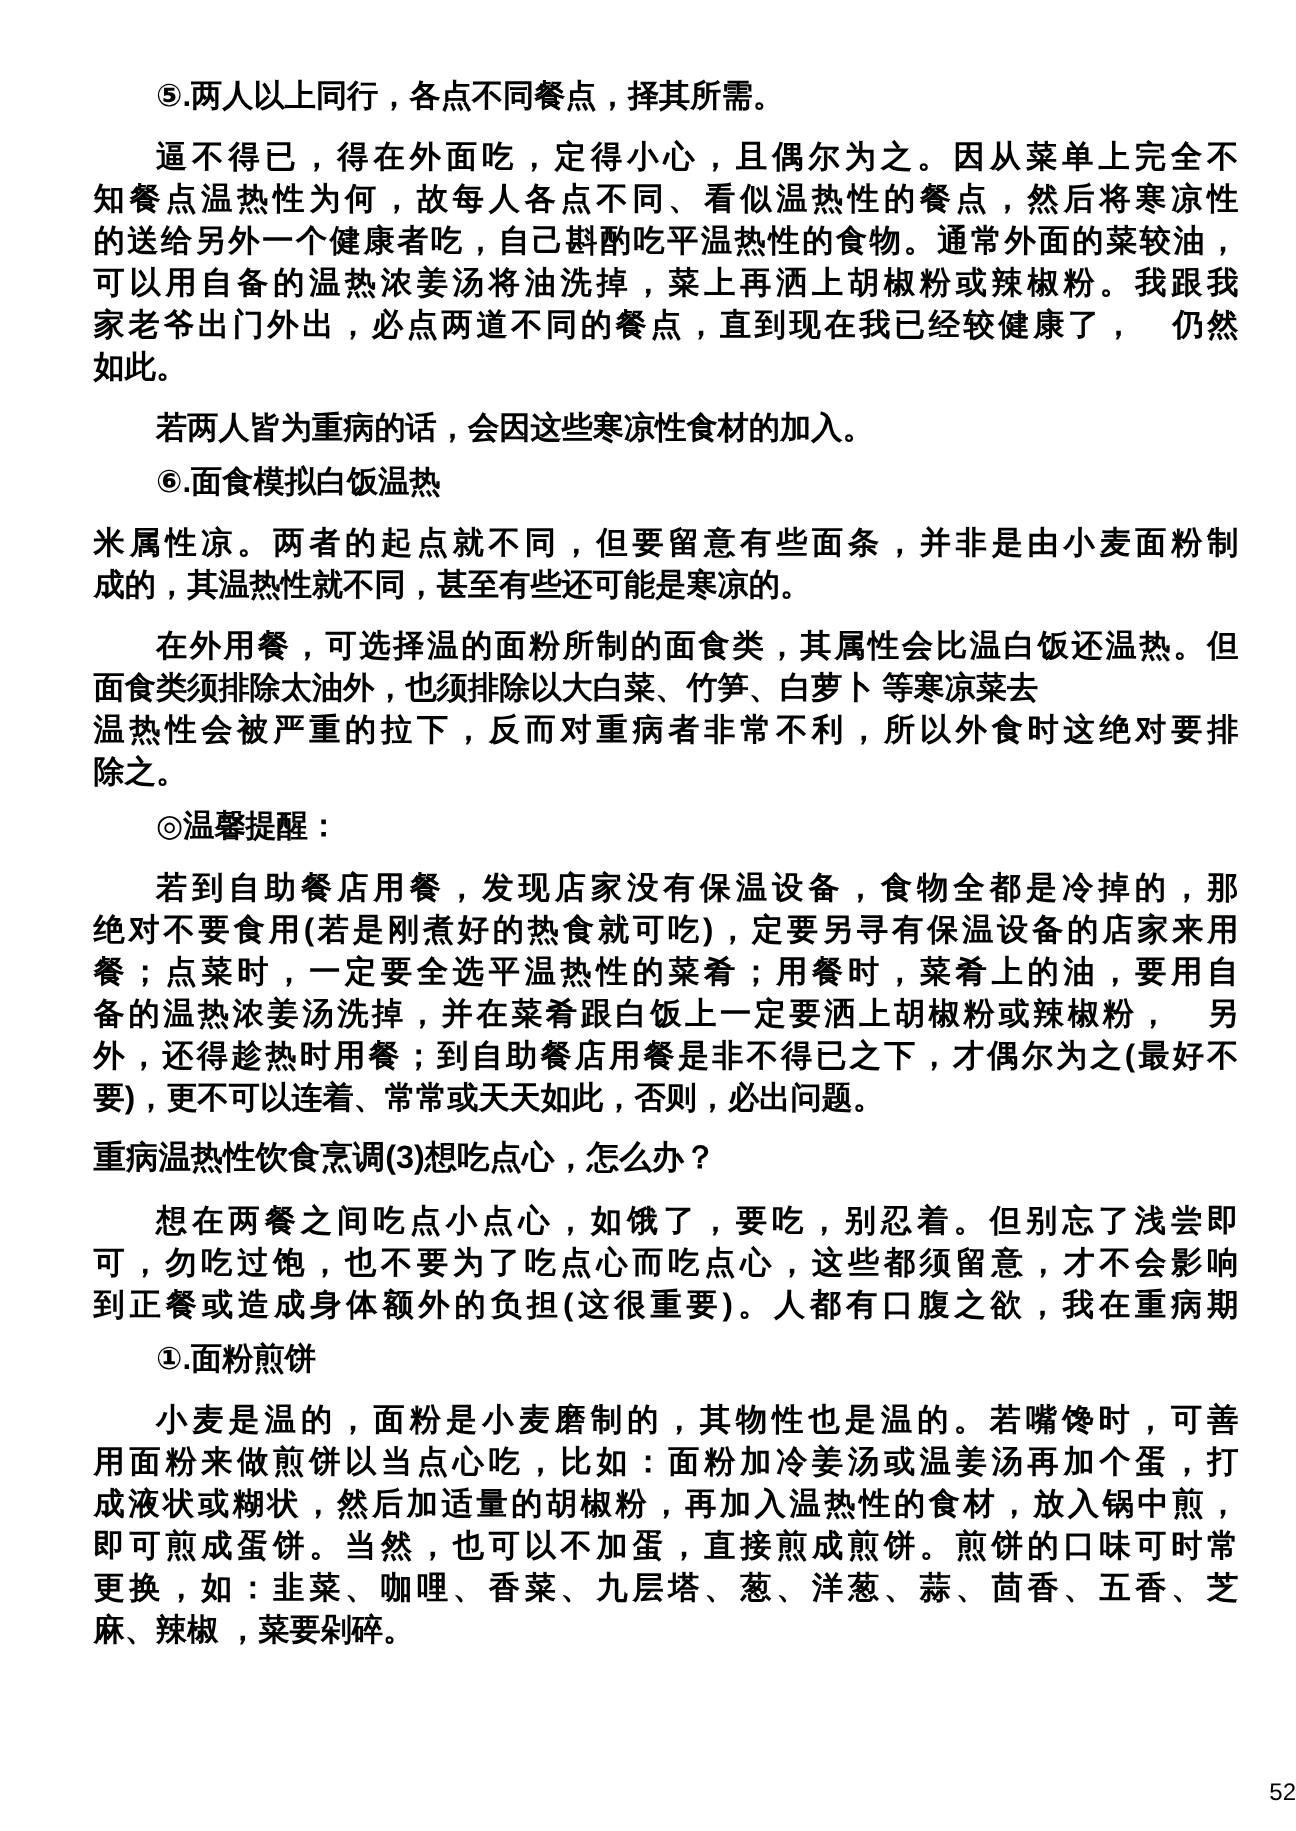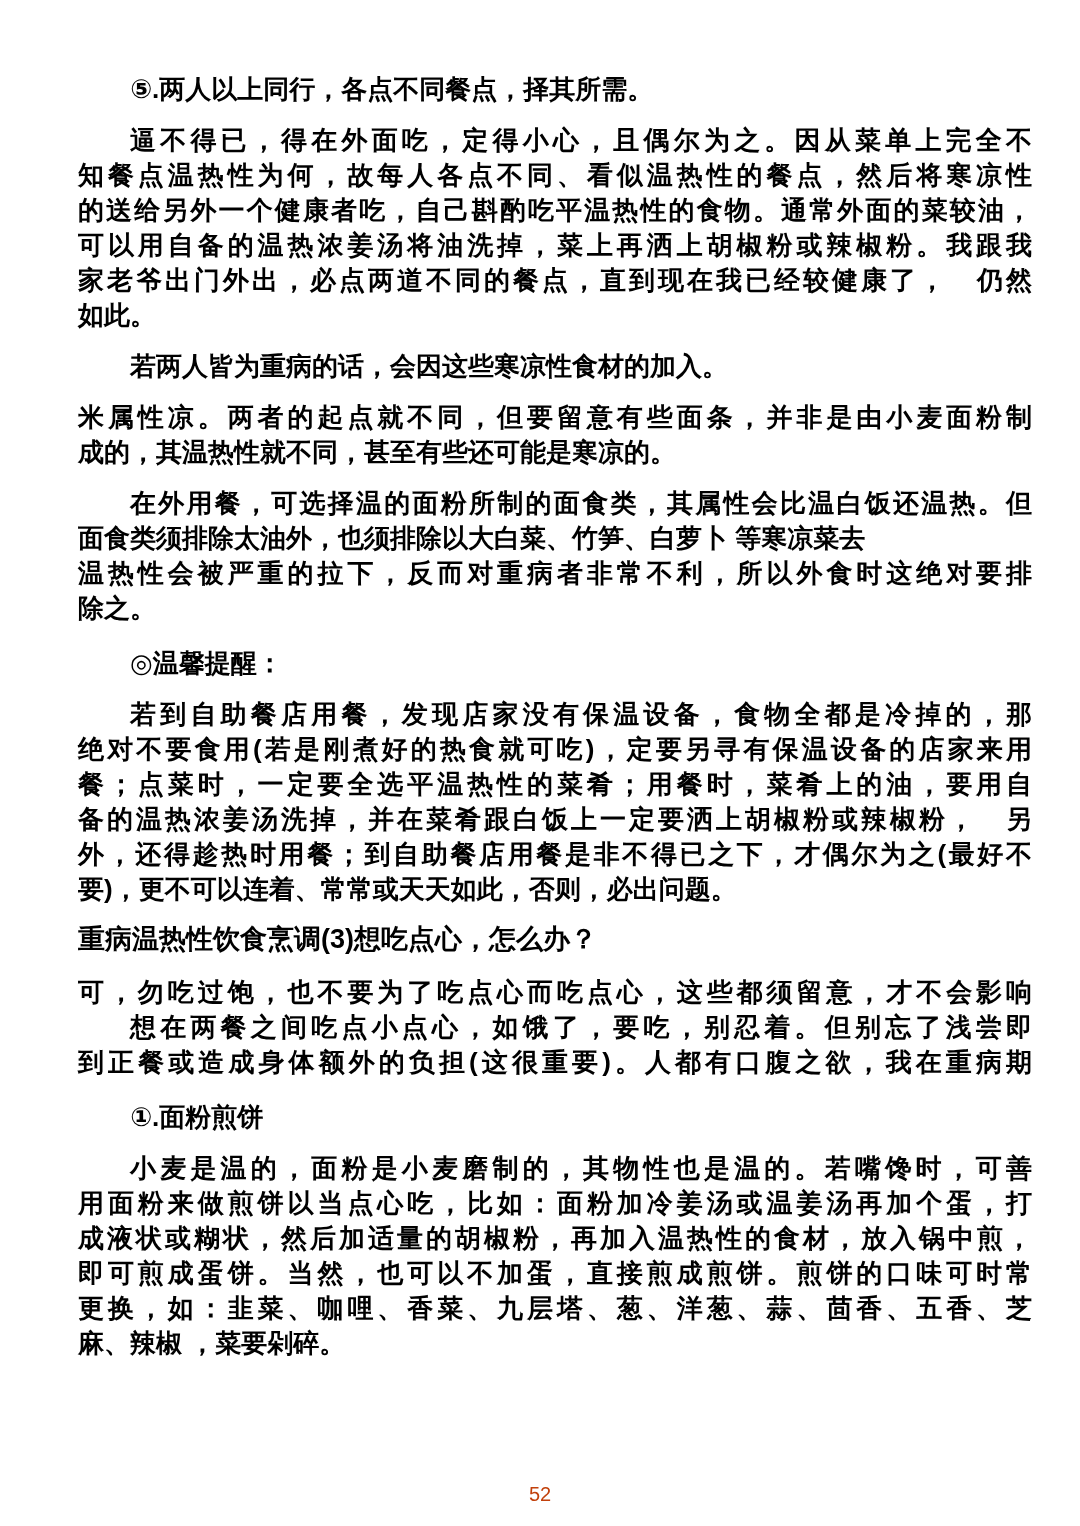--- a/index.html
+++ b/index.html
@@ -11,44 +11,47 @@
   .doc-content{position:absolute;left:78px;right:48px;top:52px;}
   .block{margin:0 0 7px 0;}
   .line{
     font-size:26px;line-height:35px;font-weight:600;color:#000;
     text-align:left;
   }
   .line.j{text-align:justify;text-align-last:justify;}
   .line.indent{text-indent:52px;}
   .block.heading{margin:12px 0 8px 0;}
   .block.heading .line{font-weight:800;font-size:27px;line-height:40px;}
-  .block.subhead{margin-top:20px;}
+  .block.subhead{margin-top:10px;}
   .block.para{margin-top:16px;}
   .page-footer{
     position:absolute;left:0;bottom:20px;width:100%;
-    text-align:center;font-size:20px;color:#c2410c;font-weight:400;
+    text-align:right;font-size:20px;color:#000000;font-weight:400;
   }
 </style>
 </head>
 <body>
 
 <div class="doc-content">
     <div class="block subhead">
       <div class="line indent">⑤.两人以上同行，各点不同餐点，择其所需。</div>
     </div>
     <div class="block para">
       <div class="line j indent">逼不得已，得在外面吃，定得小心，且偶尔为之。因从菜单上完全不</div>
       <div class="line j">知餐点温热性为何，故每人各点不同、看似温热性的餐点，然后将寒凉性</div>
       <div class="line j">的送给另外一个健康者吃，自己斟酌吃平温热性的食物。通常外面的菜较油，</div>
       <div class="line j">可以用自备的温热浓姜汤将油洗掉，菜上再洒上胡椒粉或辣椒粉。我跟我</div>
       <div class="line j">家老爷出门外出，必点两道不同的餐点，直到现在我已经较健康了，　仍然</div>
       <div class="line">如此。</div>
     </div>
     <div class="block para">
       <div class="line indent">若两人皆为重病的话，会因这些寒凉性食材的加入。</div>
+    </div>
+    <div class="block subhead">
+      <div class="line indent">⑥.面食模拟白饭温热</div>
     </div>
     <div class="block para">
       <div class="line j">米属性凉。两者的起点就不同，但要留意有些面条，并非是由小麦面粉制</div>
       <div class="line">成的，其温热性就不同，甚至有些还可能是寒凉的。</div>
     </div>
     <div class="block para">
       <div class="line j indent">在外用餐，可选择温的面粉所制的面食类，其属性会比温白饭还温热。但</div>
       <div class="line">面食类须排除太油外，也须排除以大白菜、竹笋、白萝卜 等寒凉菜去</div>
       <div class="line j">温热性会被严重的拉下，反而对重病者非常不利，所以外食时这绝对要排</div>
       <div class="line">除之。</div>
@@ -61,22 +64,22 @@
       <div class="line j">绝对不要食用(若是刚煮好的热食就可吃)，定要另寻有保温设备的店家来用</div>
       <div class="line j">餐；点菜时，一定要全选平温热性的菜肴；用餐时，菜肴上的油，要用自</div>
       <div class="line j">备的温热浓姜汤洗掉，并在菜肴跟白饭上一定要洒上胡椒粉或辣椒粉，　另</div>
       <div class="line j">外，还得趁热时用餐；到自助餐店用餐是非不得已之下，才偶尔为之(最好不</div>
       <div class="line">要)，更不可以连着、常常或天天如此，否则，必出问题。</div>
     </div>
     <div class="block heading">
       <div class="line">重病温热性饮食烹调(3)想吃点心，怎么办？</div>
     </div>
     <div class="block para">
+      <div class="line j indent">想在两餐之间吃点小点心，如饿了，要吃，别忍着。但别忘了浅尝即</div>
       <div class="line j">可，勿吃过饱，也不要为了吃点心而吃点心，这些都须留意，才不会影响</div>
-      <div class="line j indent">想在两餐之间吃点小点心，如饿了，要吃，别忍着。但别忘了浅尝即</div>
       <div class="line j">到正餐或造成身体额外的负担(这很重要)。人都有口腹之欲，我在重病期</div>
     </div>
     <div class="block subhead">
       <div class="line indent">①.面粉煎饼</div>
     </div>
     <div class="block para">
       <div class="line j indent">小麦是温的，面粉是小麦磨制的，其物性也是温的。若嘴馋时，可善</div>
       <div class="line j">用面粉来做煎饼以当点心吃，比如：面粉加冷姜汤或温姜汤再加个蛋，打</div>
       <div class="line j">成液状或糊状，然后加适量的胡椒粉，再加入温热性的食材，放入锅中煎，</div>
       <div class="line j">即可煎成蛋饼。当然，也可以不加蛋，直接煎成煎饼。煎饼的口味可时常</div>

